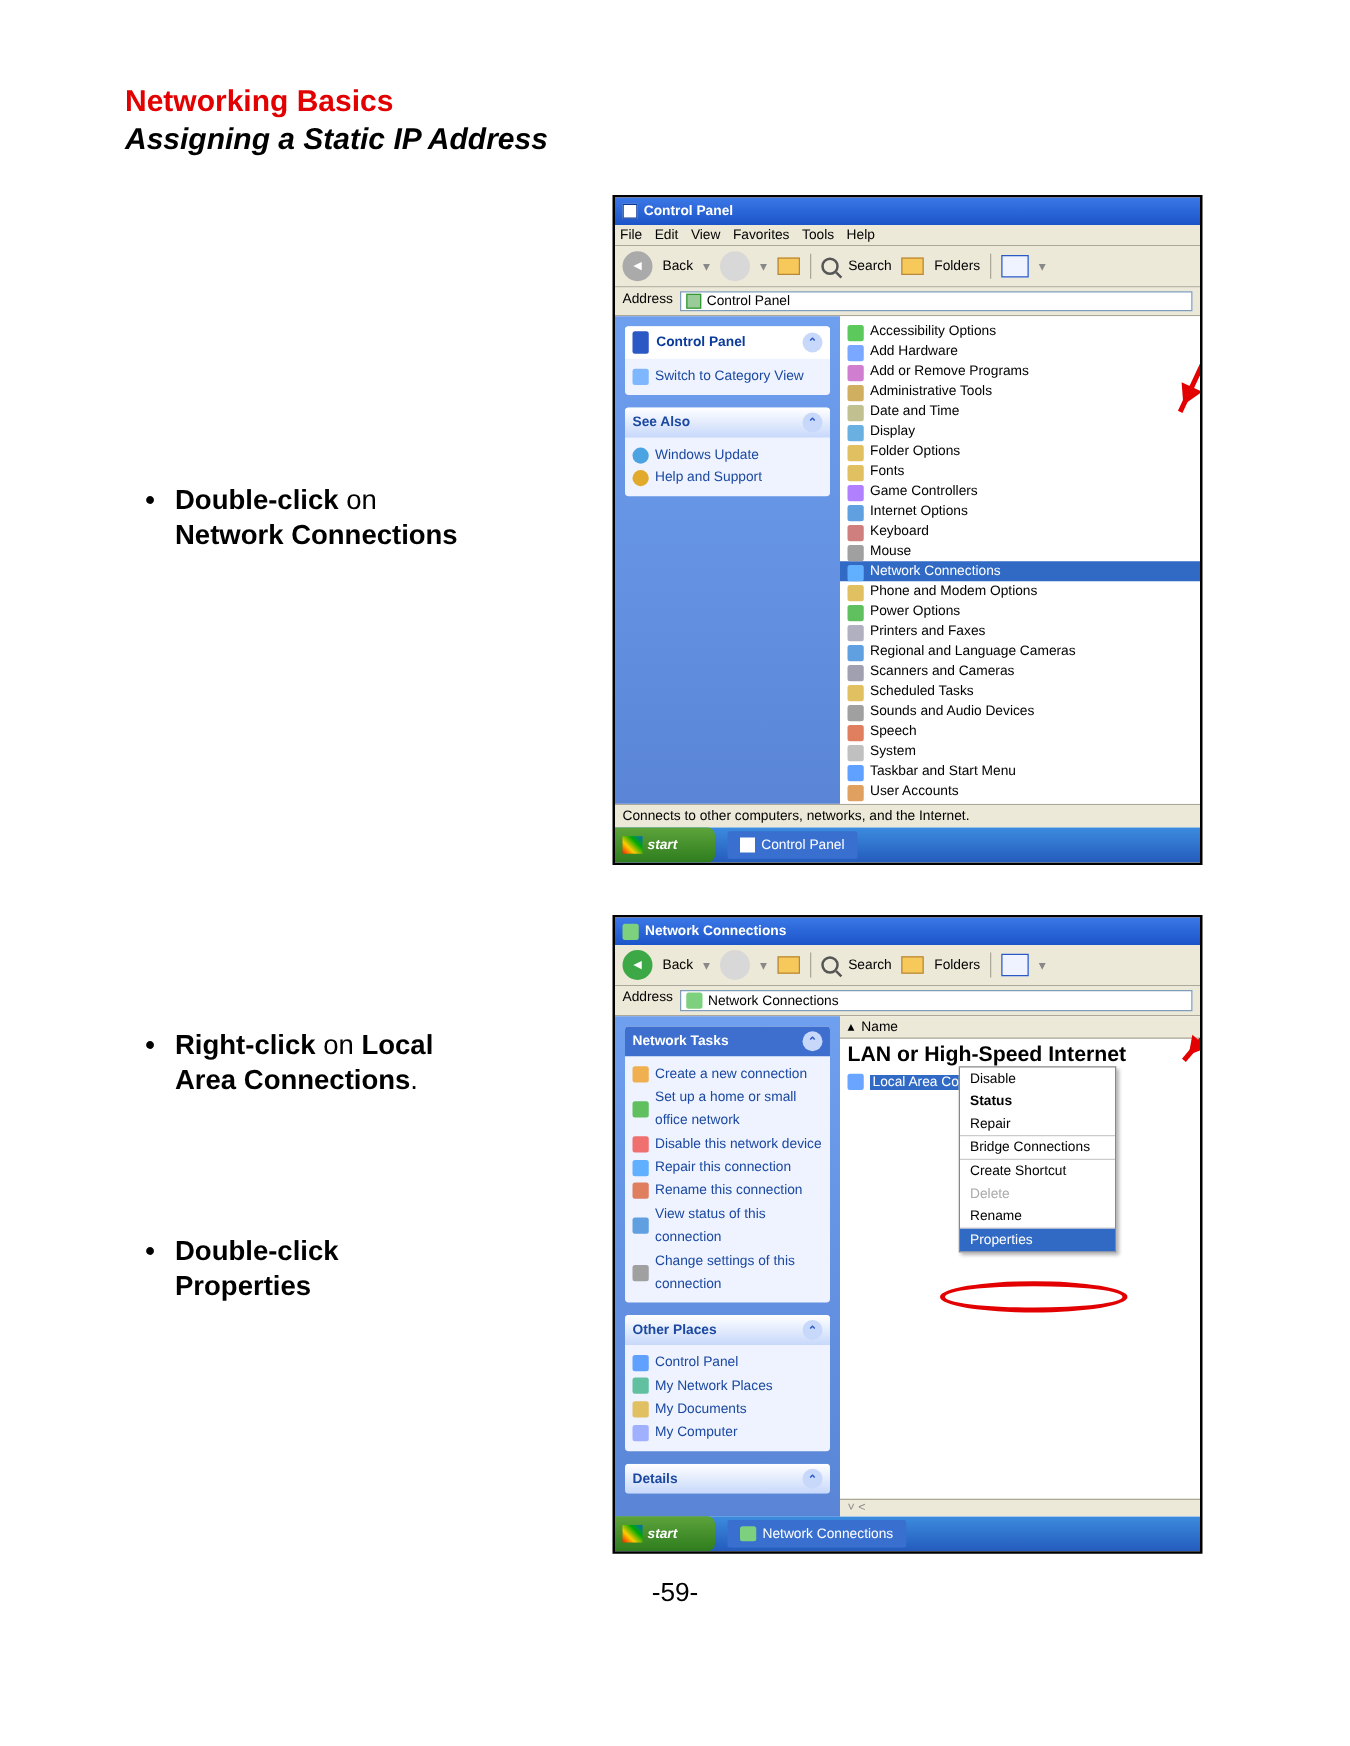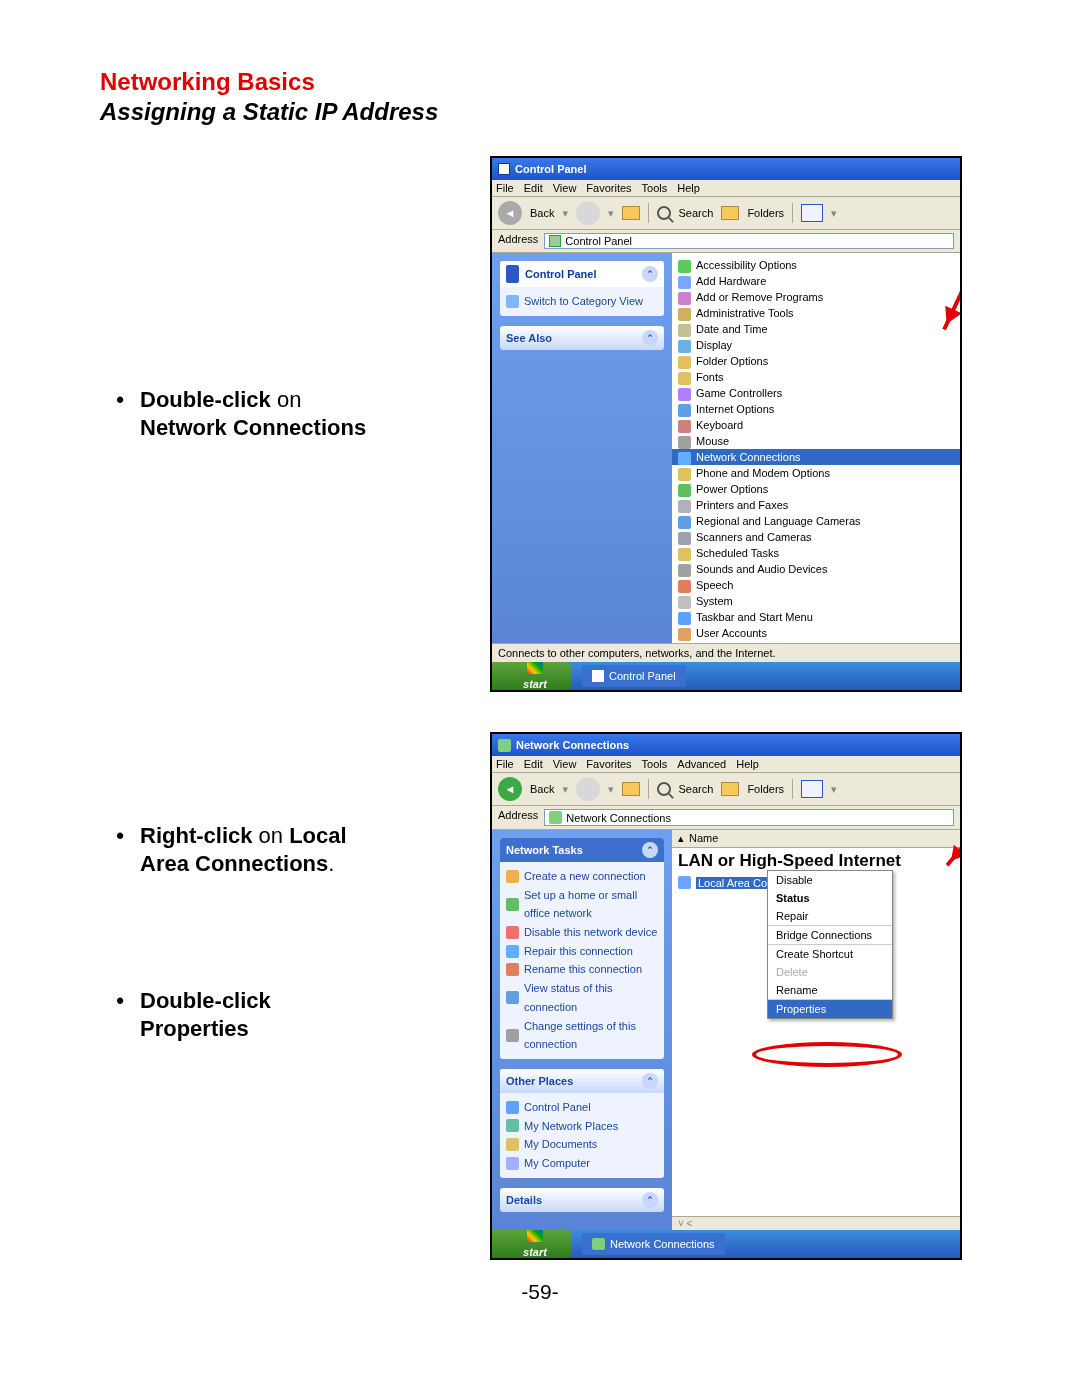--- a/index.html
+++ b/index.html
@@ -38,21 +38,21 @@
   .panel-b { padding:5px 6px; color:#1b48a0; font-size:11px; line-height:1.7; }
   .panel-b .ln { display:flex; align-items:center; gap:5px; }
   .ico { width:13px; height:13px; border-radius:2px; display:inline-block; flex:0 0 13px; }
   .list { flex:1; background:#fff; overflow:hidden; padding:4px 0; }
   .list .itm { display:flex; align-items:flex-end; gap:5px; padding:0 6px; line-height:16px; font-size:11px; }
   .list .itm.sel { background:#316ac5; color:#fff; }
   .arrow-red { position:absolute; right:-2px; top:100px; width:4px; height:75px; background:#e20000; transform:rotate(25deg); }
   .arrow-red:after { content:""; position:absolute; bottom:-3px; left:-7px; border:9px solid transparent; border-top:16px solid #e20000; }
   .status { background:#ece9d8; border-top:1px solid #aca899; padding:3px 6px; font-size:11px; }
   .taskbar { height:28px; background:linear-gradient(#3c8cde,#245bbd); display:flex; align-items:center; }
-  .start { height:28px; width:80px; background:linear-gradient(#5da33b,#2e7d1e); color:#fff; font-style:italic; font-weight:bold; display:flex; align-items:center; padding-left:6px; gap:4px; border-radius:0 6px 6px 0;flex-direction:column; }
+  .start { height:28px; width:80px; background:linear-gradient(#5da33b,#2e7d1e); color:#fff; font-style:italic; font-weight:bold; display:flex; align-items:center; padding-left:6px; gap:4px; border-radius:0 6px 6px 0; }
   .start .flag { width:16px; height:14px; background:linear-gradient(45deg,#e20,#fc0,#0a0,#06c);}
   .task-btn { margin-left:10px; height:22px; background:#3970d0; color:#fff; padding:0 10px; display:flex; align-items:center; border-radius:2px; gap:5px; font-size:11px; }
   
   .list2 { flex:1; background:#fff; position:relative; }
   .colhead { border-bottom:1px solid #aca899; background:#ece9d8; font-size:11px; padding:2px 6px; }
   .cat { font-weight:bold; padding:3px 6px; font-size:17px; }
   .lan { display:flex; align-items:center; gap:5px; padding:2px 6px; }
   .lan .lbl { background:#316ac5; color:#fff; padding:0 2px; font-size:11px; }
   .ctxmenu { position:absolute; left:95px; top:40px; width:126px; background:#fff; border:1px solid #888; box-shadow:2px 2px 3px rgba(0,0,0,.3); font-size:11px; }
   .ctxmenu div { padding:3px 8px; }
@@ -131,20 +131,30 @@
                   <span class="ico" style="background:#7fb7ff"></span>
                   <span>Switch to Category View</span>
                 </div>
             </div>
           </div>
           <div class="panel">
             <div class="panel-h">
               <span>See Also</span>
               <span class="chev">⌃</span>
             </div>
+            <div class="panel-b">
+              <div class="ln">
+                  <span class="ico" style="background:#4ba3e2;border-radius:50%"></span>
+                  <span>Windows Update</span>
+                </div>
+              <div class="ln">
+                  <span class="ico" style="background:#e2aa2a;border-radius:50%"></span>
+                  <span>Help and Support</span>
+                </div>
+            </div>
           </div>
         </div>
         <div class="list" id="cplist">
             <div class="itm">
               <span class="ico" style="background:#5bc95b"></span>
               <span>Accessibility Options</span>
             </div>
             <div class="itm">
               <span class="ico" style="background:#7aa7ff"></span>
               <span>Add Hardware</span>
@@ -269,23 +279,20 @@
           <span>Double-click</span><br>
           <span>Properties</span>
         </div>
       </div>
     </div>
 
     <div class="shot">
       <div class="titlebar">
         <span class="ico" style="background:#7dd07d;border-radius:2px"></span>
         <span>Network Connections</span>
-      </div>
-      <div class="menu">
-        <span>File</span><span>Edit</span><span>View</span><span>Favorites</span><span>Tools</span><span>Advanced</span><span>Help</span>
       </div>
       <div class="toolbar">
         <span class="tb-back green">◄</span>
         <span>Back</span>
           <span style="color:#888">▾</span>
         <span class="tb-fwd"></span>
           <span style="color:#888">▾</span>
         <span class="tb-folder"></span>
         <span style="border-left:1px solid #aca899;height:20px"></span>
         <span class="tb-search-ico"></span>

